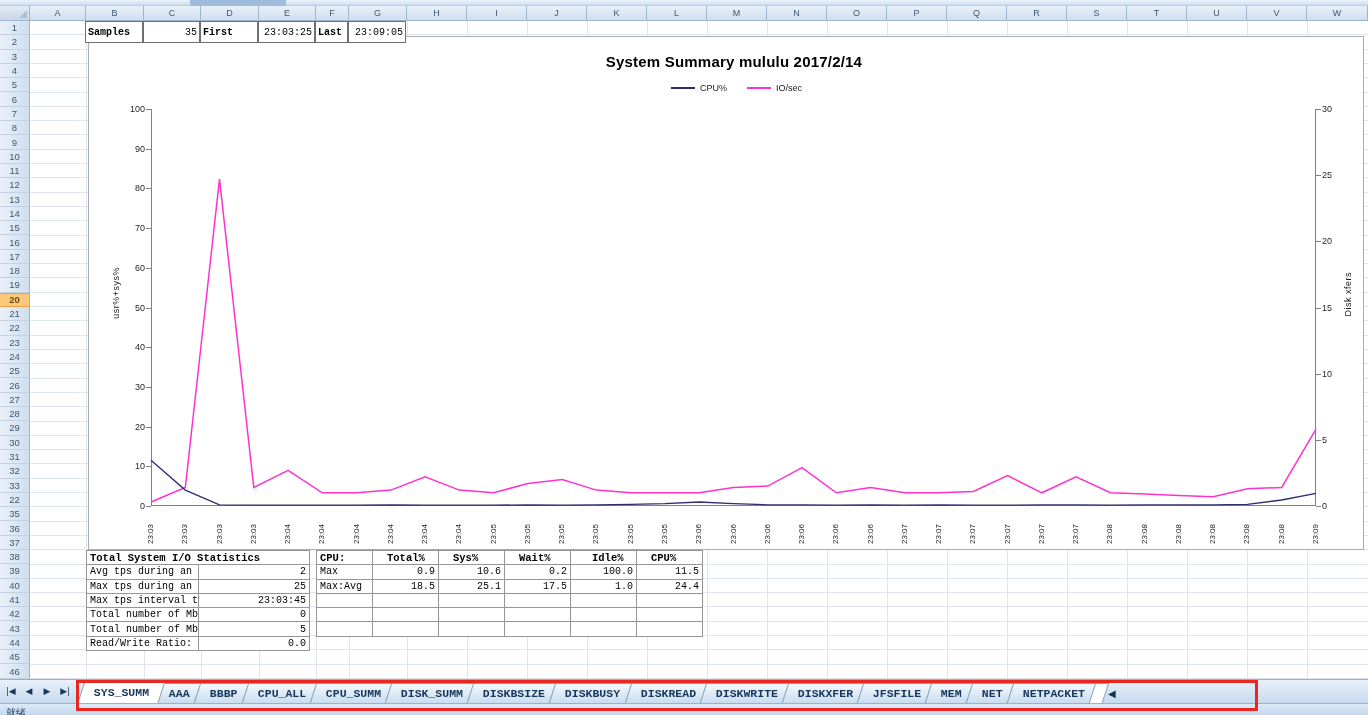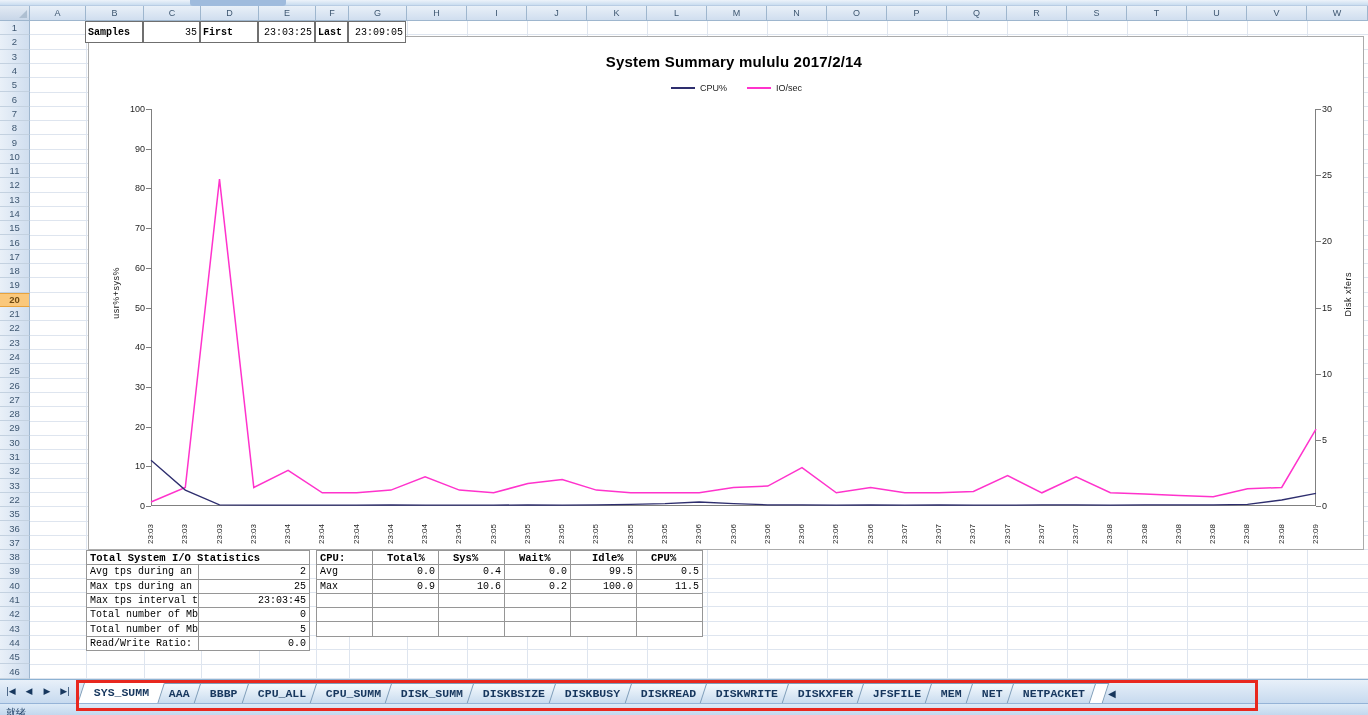--- a/index.html
+++ b/index.html
@@ -414,34 +414,34 @@
         <tbody id="cpu-tbody">
             <tr class="head">
               <td class="lab" style="text-align:left;padding-left:3px">CPU:</td>
               <td class="val" style="text-align:left;padding-left:14px">Total%</td>
               <td class="val" style="text-align:left;padding-left:14px">Sys%</td>
               <td class="val" style="text-align:left;padding-left:14px">Wait%</td>
               <td class="val" style="text-align:left;padding-left:21px">Idle%</td>
               <td class="val" style="text-align:left;padding-left:14px">CPU%</td>
             </tr>
             <tr>
-              <td class="lab">Avg</td>
-              <td class="val">0.0</td>
-              <td class="val">0.4</td>
-              <td class="val">0.0</td>
-              <td class="val">99.5</td>
-              <td class="val">0.5</td>
-            </tr>
-            <tr>
               <td class="lab">Max</td>
               <td class="val">0.9</td>
               <td class="val">10.6</td>
               <td class="val">0.2</td>
               <td class="val">100.0</td>
               <td class="val">11.5</td>
+            </tr>
+            <tr>
+              <td class="lab">Max:Avg</td>
+              <td class="val">18.5</td>
+              <td class="val">25.1</td>
+              <td class="val">17.5</td>
+              <td class="val">1.0</td>
+              <td class="val">24.4</td>
             </tr>
             <tr>
               <td class="lab"></td>
               <td class="val"></td>
               <td class="val"></td>
               <td class="val"></td>
               <td class="val"></td>
               <td class="val"></td>
             </tr>
             <tr>

